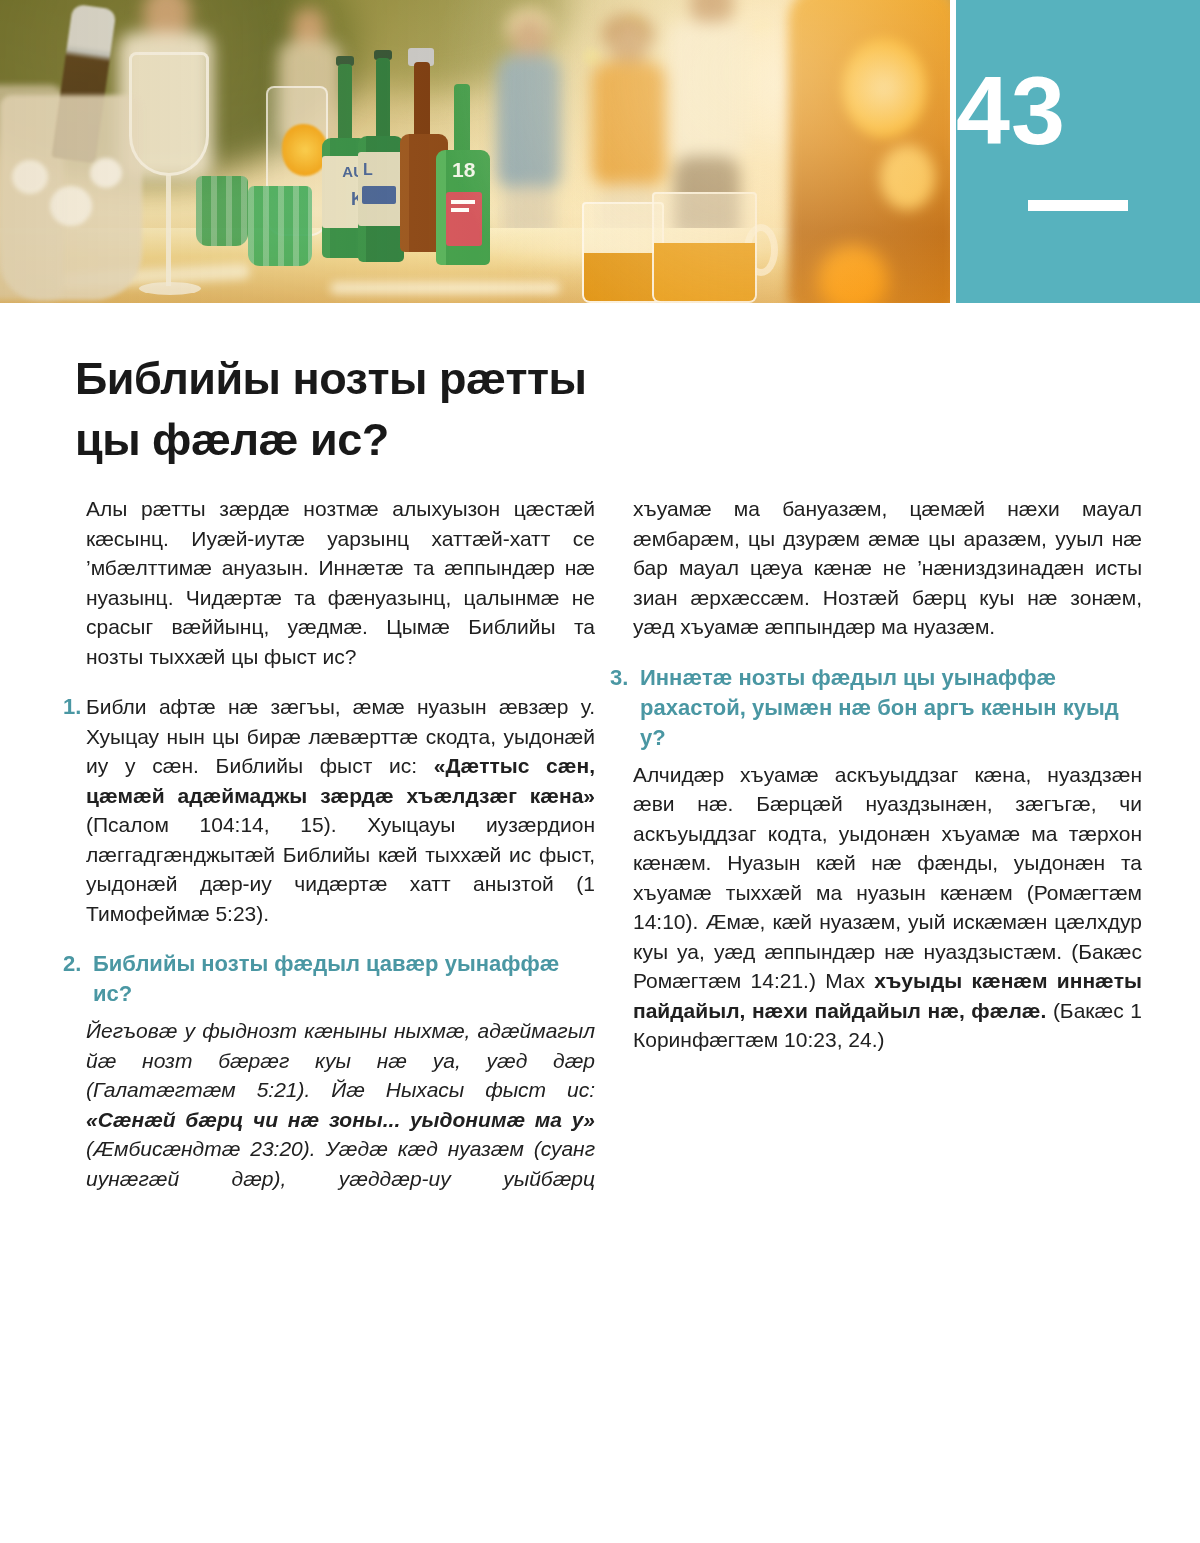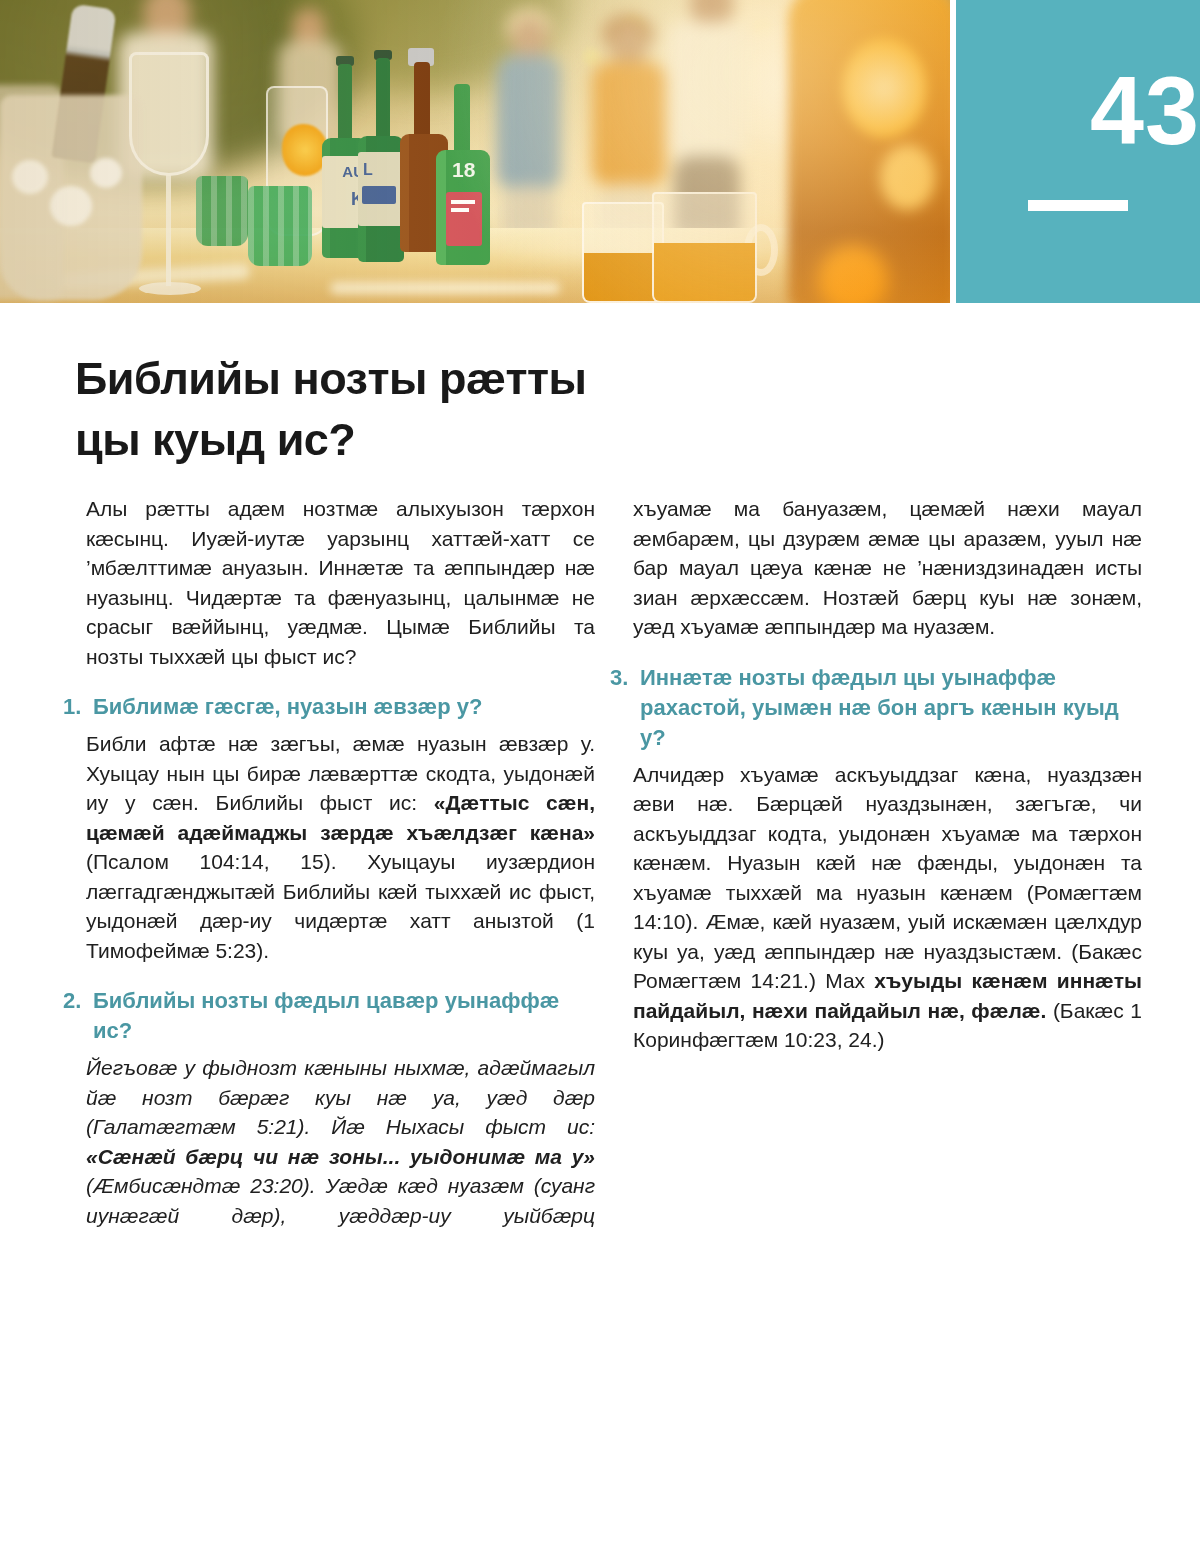--- a/index.html
+++ b/index.html
@@ -81,21 +81,21 @@
      background:linear-gradient(180deg,#f2a312 0%,#d67c08 45%,#b05a05 75%,#cf7d1a 100%); filter:blur(6px); }
   .amber-hl { border-radius:50%; }
 
   .hero-overlay { left:0; top:0; width:100%; height:100%; pointer-events:none;
      background:
        radial-gradient(circle at 79% 24%, rgba(255,246,212,.5), rgba(255,246,212,0) 40%),
        linear-gradient(90deg, rgba(185,145,55,.22) 0%, rgba(255,200,90,.04) 50%, rgba(228,135,18,.25) 100%); }
 
   
   .badge { position:absolute; left:956px; top:0; width:244px; height:303px; background:#57b2be; }
-  .badge-number { position:absolute; top:62px; left:0; width:100%; text-align:right;
+  .badge-number { position:absolute; top:62px; left:0; width:100%; text-align:left;
      font-size:97px; line-height:97px; font-weight:bold; color:#ffffff; letter-spacing:1px; }
   .badge-bar { position:absolute; top:200px; left:72px; width:100px; height:11px; background:#ffffff; }
 
   
   .title { position:absolute; left:75px; top:348px; width:720px; color:#191919;
      font-size:45px; line-height:61px; font-weight:bold; letter-spacing:-0.5px; }
 
   
   .cols { position:absolute; left:63px; top:494px; width:1079px; display:flex; gap:15px; color:#202020; }
   .col { width:532px; }
@@ -209,31 +209,30 @@
     <div class="hero-overlay"></div>
   </div>
 
   <div class="badge">
     <div class="badge-number">43</div>
     <div class="badge-bar"></div>
   </div>
 
   <h1 class="title">
     <span>Библийы нозты рæтты</span><br>
-    <span>цы куыд ис?</span>
+    <span>цы фæлæ ис?</span>
   </h1>
 
   <div class="cols">
     <div class="col">
-      <p class="body"><span>Алы рæтты адæм нозтмæ алыхуызон тæрхон кæсынц. Иуæй-иутæ уарзынц хаттæй-хатт се ’мбæлттимæ ануазын. Иннæтæ та æппындæр нæ нуазынц. Чидæртæ та фæнуазынц, цалынмæ не срасыг вæййынц, уæдмæ. Цымæ Библийы та нозты тыххæй цы фыст ис?</span></p>
+      <p class="body"><span>Алы рæтты зæрдæ нозтмæ алыхуызон цæстæй кæсынц. Иуæй-иутæ уарзынц хаттæй-хатт се ’мбæлттимæ ануазын. Иннæтæ та æппындæр нæ нуазынц. Чидæртæ та фæнуазынц, цалынмæ не срасыг вæййынц, уæдмæ. Цымæ Библийы та нозты тыххæй цы фыст ис?</span></p>
 
       <div class="q">
         <div class="qh">
           <span class="qnum">1.</span>
-          <span>Библимæ гæсгæ, нуазын æвзæр у?</span>
         </div>
         <p class="body"><span>Библи афтæ нæ зæгъы, æмæ нуазын æвзæр у. Хуыцау нын цы бирæ лæвæрттæ скодта, уыдонæй иу у сæн. Библийы фыст ис: </span><span class="b">«Дæттыс сæн, цæмæй адæймаджы зæрдæ хъæлдзæг кæна»</span><span> (Псалом 104:14, 15). Хуыцауы иузæрдион лæггадгæнджытæй Библийы кæй тыххæй ис фыст, уыдонæй дæр-иу чидæртæ хатт анызтой (1 Тимофеймæ 5:23).</span></p>
       </div>
 
       <div class="q">
         <div class="qh">
           <span class="qnum">2.</span>
           <span>Библийы нозты фæдыл цавæр уынаффæ ис?</span>
         </div>
         <p class="body justify-all"><span>Йегъовæ у фыднозт кæныны ныхмæ, адæймагыл йæ нозт бæрæг куы нæ уа, уæд дæр (Галатæгтæм 5:21). Йæ Ныхасы фыст ис: </span><span class="b">«Сæнæй бæрц чи нæ зоны... уыдонимæ ма у»</span><span> (Æмбисæндтæ 23:20). Уæдæ кæд нуазæм (суанг иунæгæй дæр), уæддæр-иу уыйбæрц</span></p>

